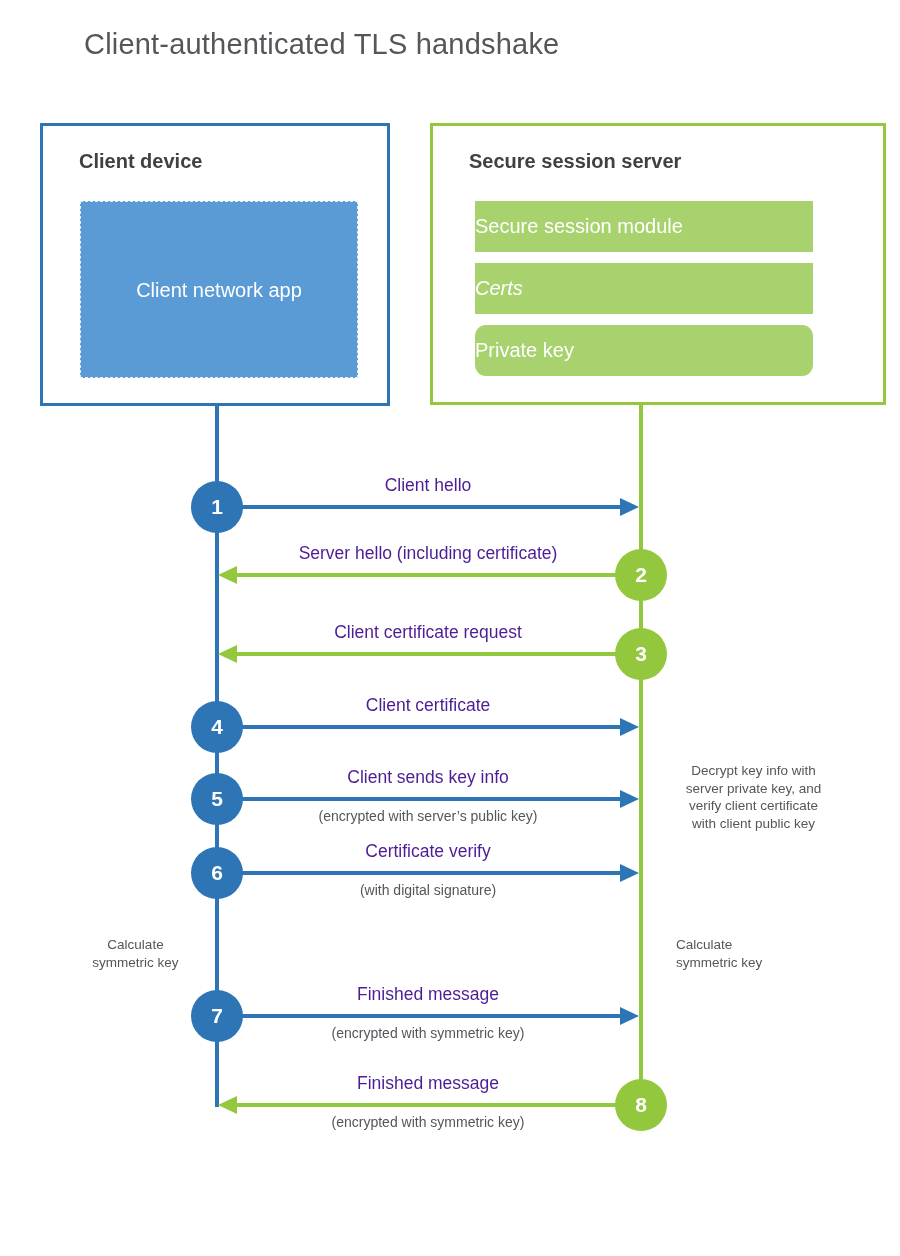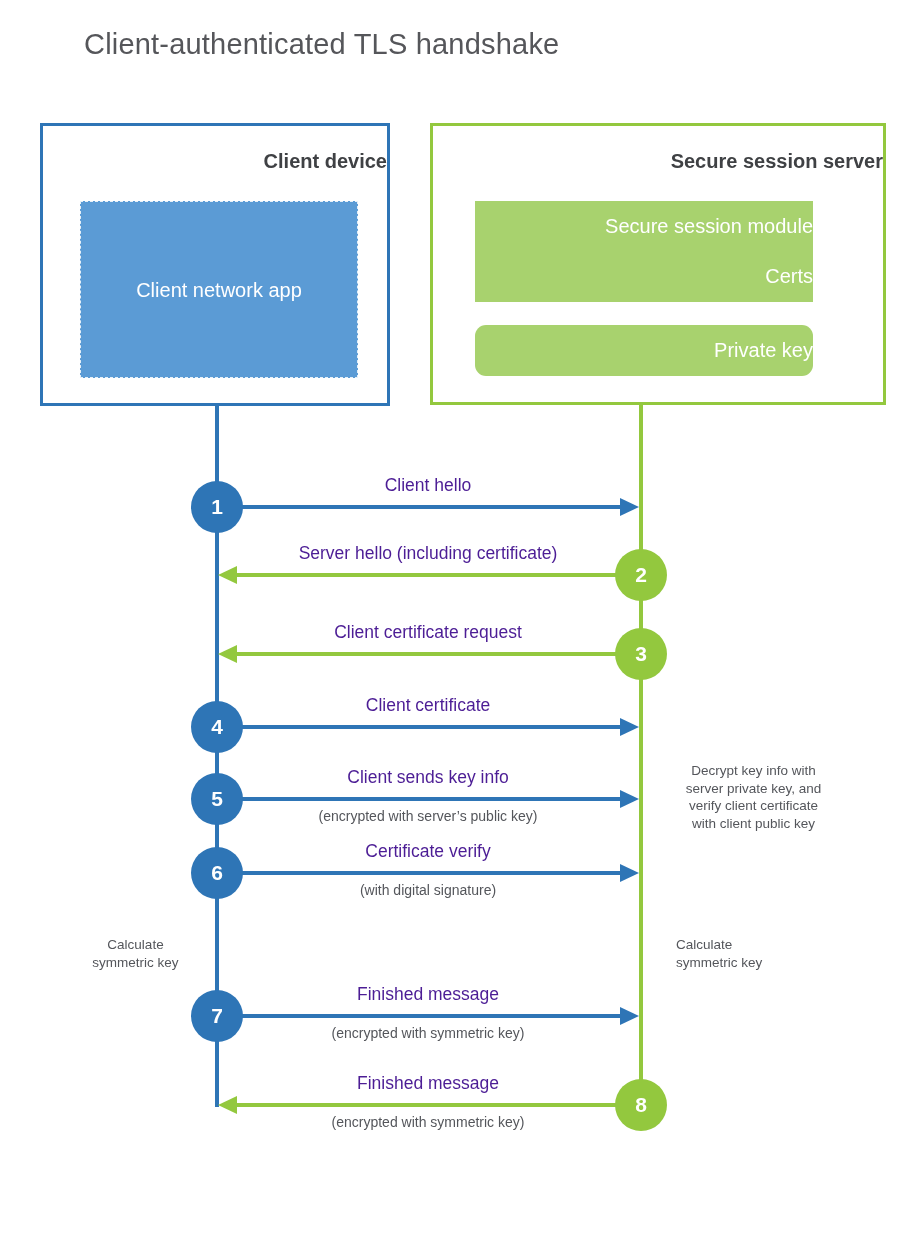--- a/index.html
+++ b/index.html
@@ -32,24 +32,25 @@
     background: #ffffff;
     border: 3px solid;
   }
   .actor-box.client { left: 40px;  width: 350px; height: 283px; border-color: #2e75b6; }
   .actor-box.server { left: 430px; width: 456px; height: 282px; border-color: #93c83e; }
 
   .actor-title {
     position: absolute;
     left: 0; right: 0;
     top: 24px;
-    text-align: right;
+    text-align: left;
     font-size: 20px;
     font-weight: bold;
     color: #3f4144;
+    padding-left: 36px;
   }
 
   .client-app {
     position: absolute;
     left: 37px; top: 75px;
     width: 278px; height: 177px;
     background: #5b9bd5;
     border: 1px dashed rgba(255,255,255,0.85);
     display: flex; align-items: center; justify-content: center;
   }
@@ -60,26 +61,26 @@
     color: #ffffff;
     font-size: 20px;
     line-height: 1.3;
   }
 
   .server-bar {
     position: absolute;
     left: 42px;
     width: 338px; height: 51px;
     background: #a8d26e;
-    display: flex; align-items: center; justify-content: flex-end;
+    display: flex; align-items: center; justify-content: flex-start;
     color: #ffffff;
     font-size: 20px;
   }
   .server-bar.b1 { top: 75px; }
-  .server-bar.b2 { top: 125px; }
+  .server-bar.b2 { top: 137px; font-style: italic; }
   .server-bar.b3 { top: 199px; border-radius: 11px; }
 
   
   .lifeline { position: absolute; width: 4px; }
   .lifeline.client { left: 215px; top: 404px; height: 703px; background: #2e75b6; }
   .lifeline.server { left: 639px; top: 403px; height: 703px; background: #93c83e; }
 
   
   .msg-label {
     position: absolute;

